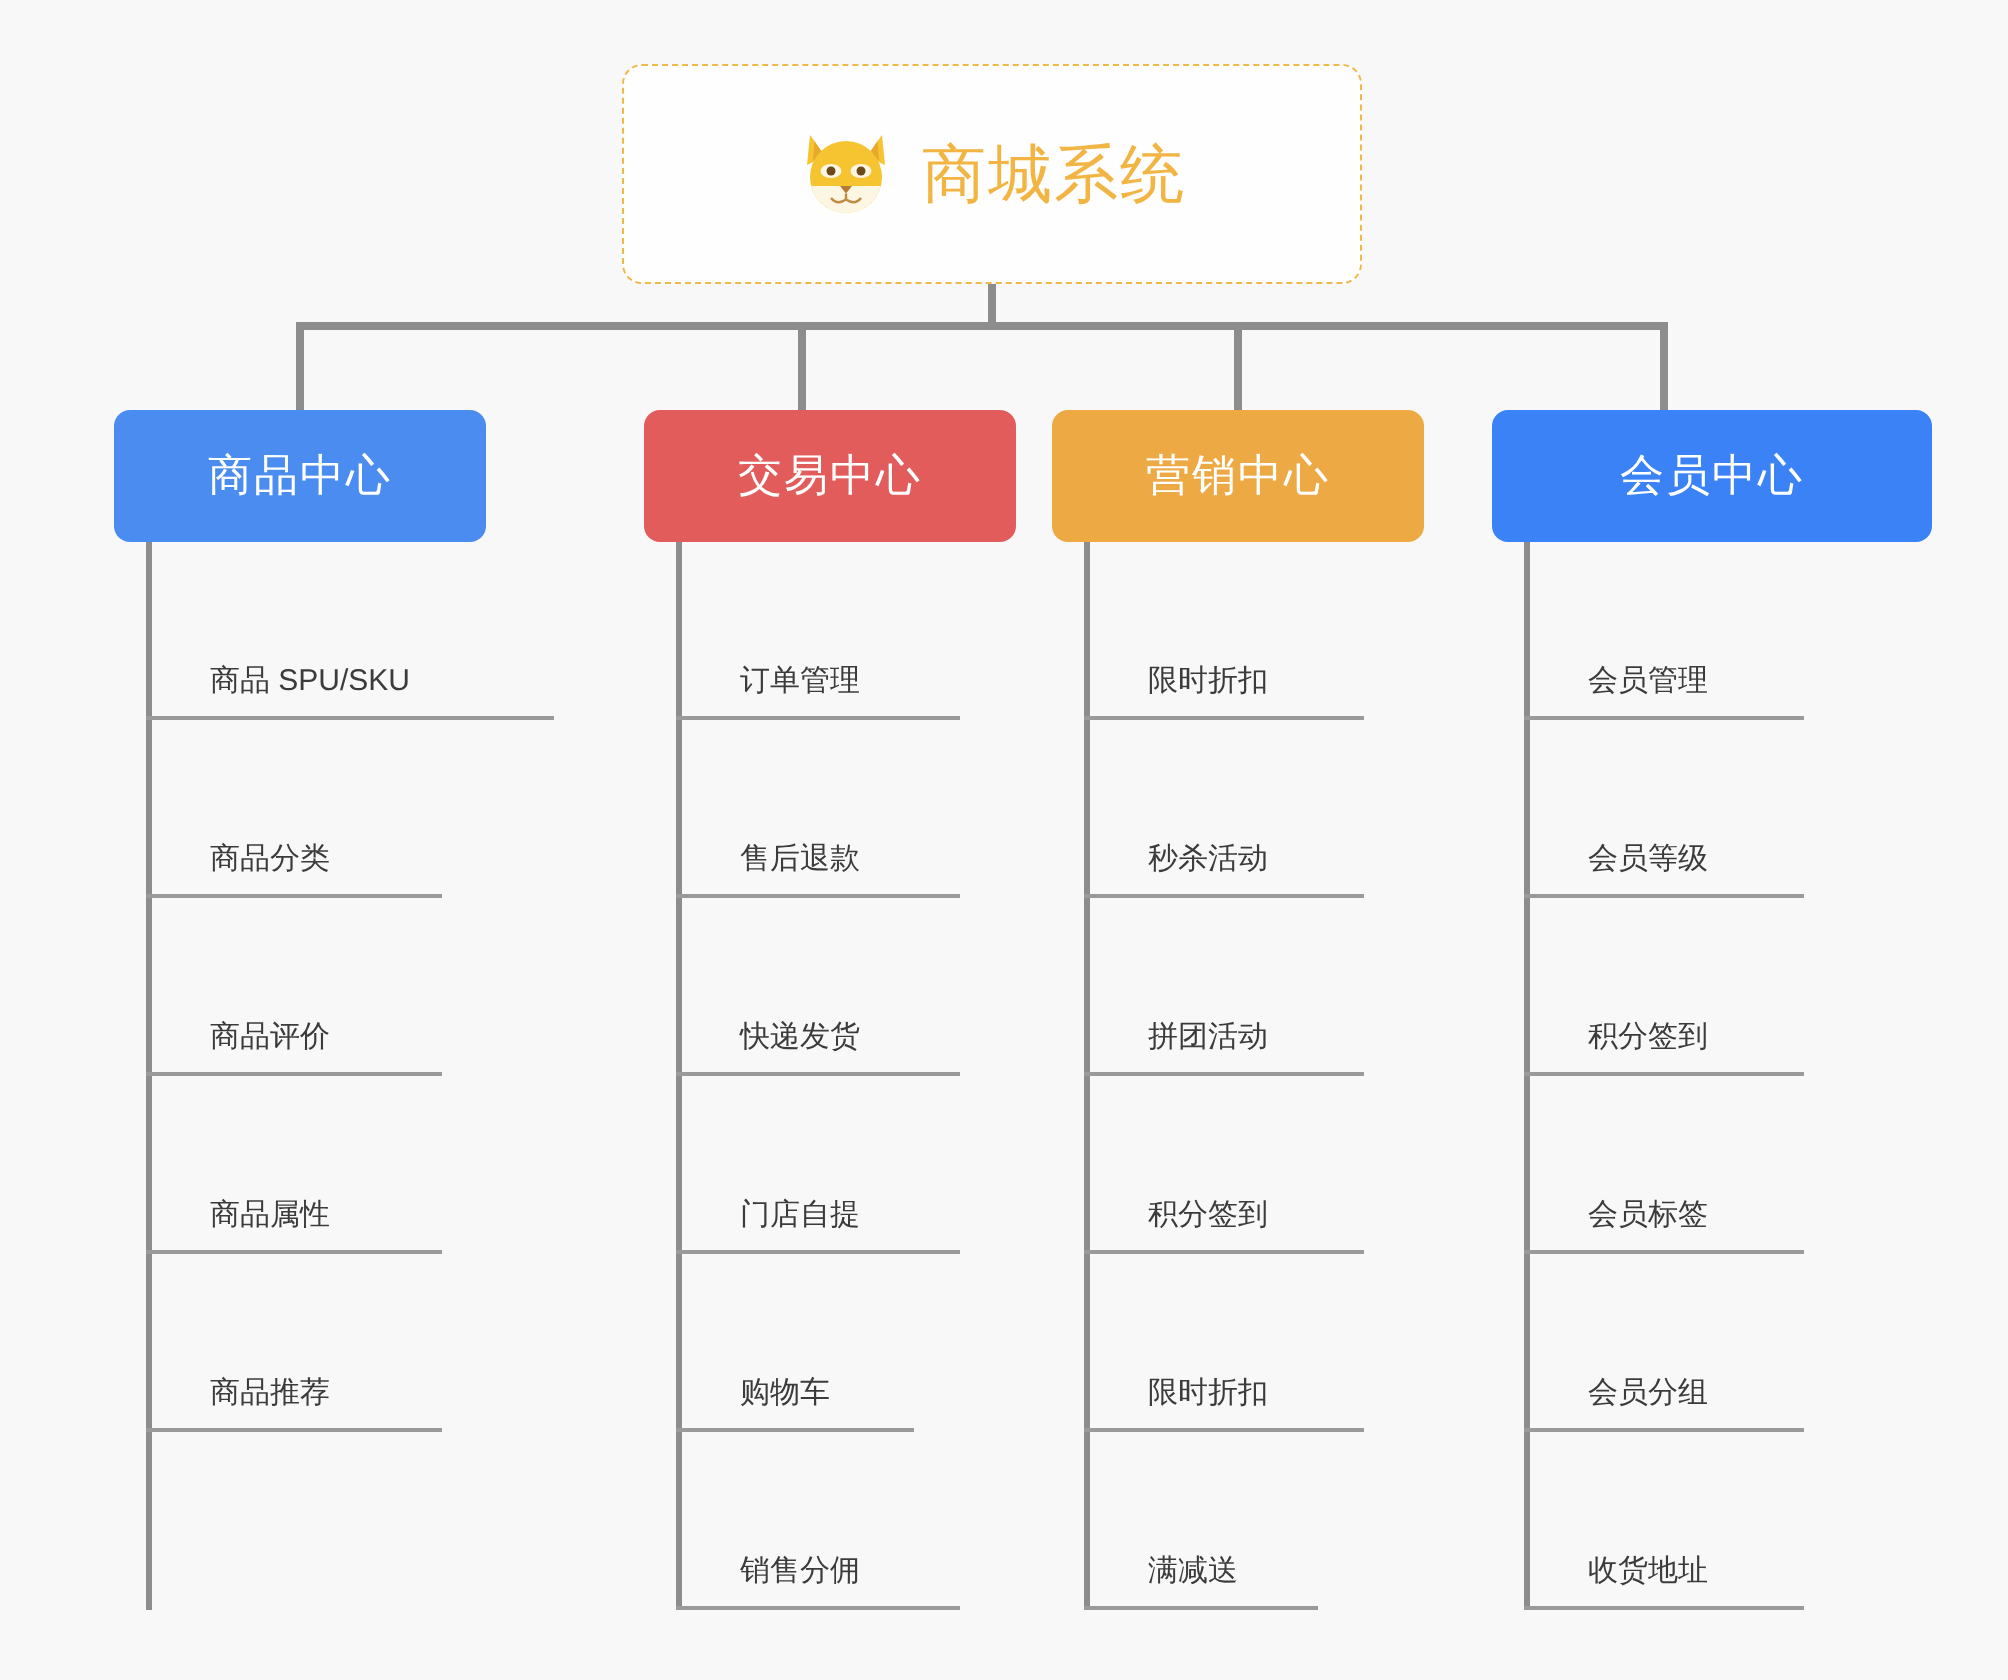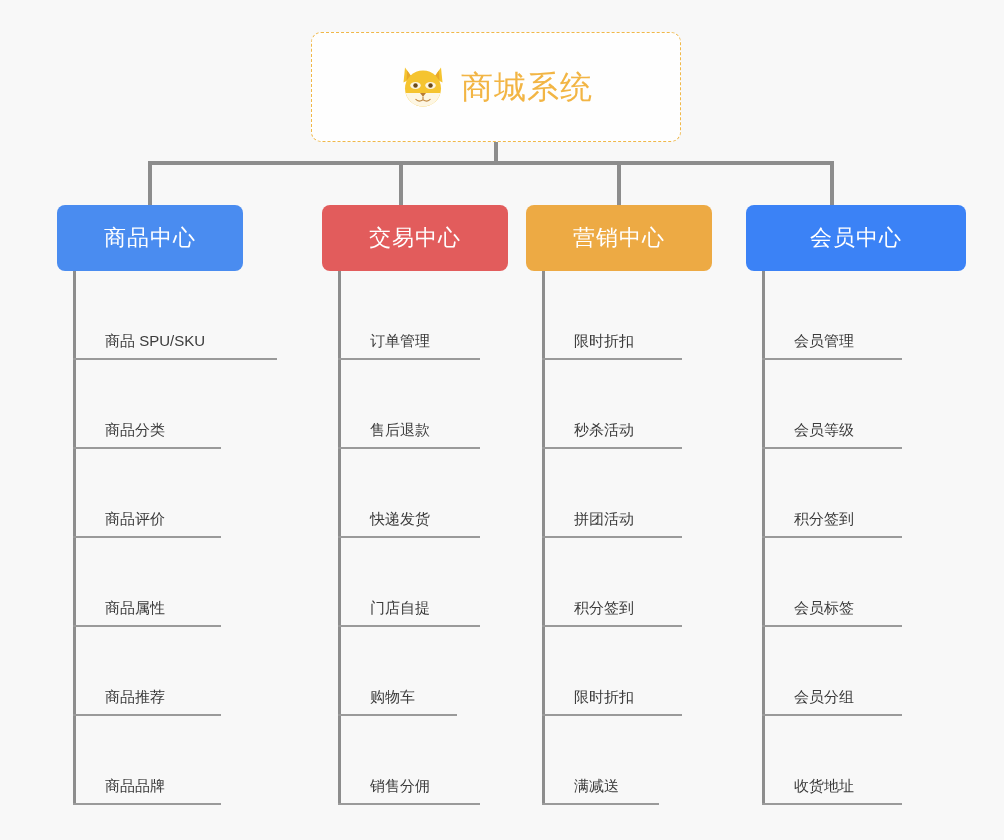--- a/index.html
+++ b/index.html
@@ -187,24 +187,20 @@
         <div class="leaf-underline" style="width:148px"></div>
       </div>
       <div class="leaf">
         <span class="leaf-label">商品属性</span>
         <div class="leaf-underline" style="width:148px"></div>
       </div>
       <div class="leaf">
         <span class="leaf-label">商品推荐</span>
         <div class="leaf-underline" style="width:148px"></div>
       </div>
-      <div class="leaf">
-        <span class="leaf-label">商品品牌</span>
-        <div class="leaf-underline" style="width:148px"></div>
-      </div>
     </div>
   </div>
 
   <div class="branch branch-1">
     <div class="branch-header">交易中心</div>
     <div class="branch-body">
       <div class="spine" style="height:534px"></div>
       <div class="leaf">
         <span class="leaf-label">订单管理</span>
         <div class="leaf-underline" style="width:142px"></div>

